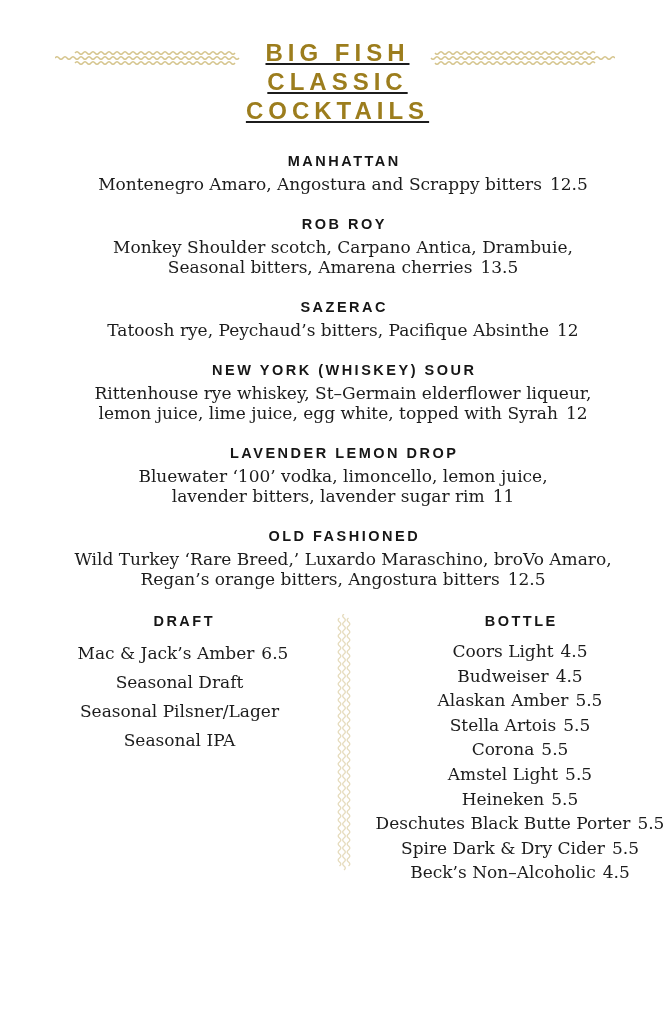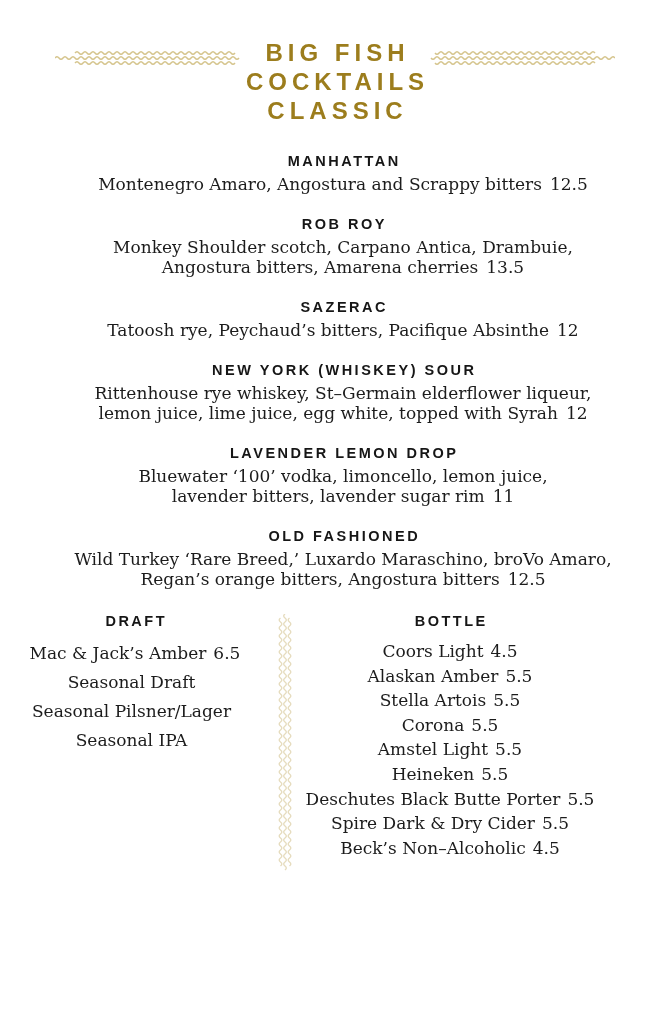--- a/index.html
+++ b/index.html
@@ -20,21 +20,21 @@
     color: var(--ink);
     font-family: "DejaVu Serif", serif;
     overflow: hidden;
   }
 
   
   .gold-header { display: flex; justify-content: center; }
   .wave-svg { color: var(--wave-gold); flex: 0 0 auto; }
   .flip { transform: scaleX(-1); }
 
-  .big { padding-top: 38px; align-items: flex-start; }
+  .big { padding-top: 38px; align-items: flex-start; text-decoration: underline; }
   .big .wave-svg { margin-top: 12px; }
   .title-stack {
     display: flex; flex-direction: column; margin: 0;
     font-family: "Liberation Sans", sans-serif;
     font-weight: 700; font-size: 24px; line-height: 29px;
     letter-spacing: 5px; text-indent: 5px;
     color: var(--accent-gold); text-align: center;
   }
 
   .small { margin-top: 72px; gap: 12px; align-items: center; }
@@ -52,21 +52,21 @@
     font-size: 14.5px; font-weight: 700; letter-spacing: 2.5px;
     text-indent: 2.5px; line-height: 18px; color: #161616;
   }
   .cocktail p { margin: 0; font-size: 17px; line-height: 20px; }
   .dline { display: block; }
   .lastline { display: block; }
   .lastline .txt { display: inline; margin-top: 18px; }
   .price { margin-left: 8px; white-space: nowrap; }
 
   
-  .beer-columns { display: flex; justify-content: flex-start; margin-top: 24px; }
+  .beer-columns { display: flex; justify-content: space-between; margin-top: 24px; padding-left: 48px; }
   .col { text-align: center; }
   .col h3 {
     margin: 0 0 10px; font-family: "Liberation Sans", sans-serif;
     font-size: 14.5px; font-weight: 700; letter-spacing: 2.5px;
     text-indent: 2.5px; line-height: 16px; color: #161616;
   }
   .col ul { list-style: none; margin: 0; padding: 0; font-size: 17px; }
   .draft { width: 270px; }
   .draft li { line-height: 29px; }
   .bottle { width: 300px; }
@@ -80,22 +80,22 @@
 <div class="menu">
 
   <header class="gold-header big">
     <svg class="wave-svg" width="186" height="16" aria-hidden="true">
       <path fill="none" stroke="currentColor" stroke-width="1.4" d="M20 3 q2 -2.6 4 0 q2 2.6 4 0 q2 -2.6 4 0 q2 2.6 4 0 q2 -2.6 4 0 q2 2.6 4 0 q2 -2.6 4 0 q2 2.6 4 0 q2 -2.6 4 0 q2 2.6 4 0 q2 -2.6 4 0 q2 2.6 4 0 q2 -2.6 4 0 q2 2.6 4 0 q2 -2.6 4 0 q2 2.6 4 0 q2 -2.6 4 0 q2 2.6 4 0 q2 -2.6 4 0 q2 2.6 4 0 q2 -2.6 4 0 q2 2.6 4 0 q2 -2.6 4 0 q2 2.6 4 0 q2 -2.6 4 0 q2 2.6 4 0 q2 -2.6 4 0 q2 2.6 4 0 q2 -2.6 4 0 q2 2.6 4 0 q2 -2.6 4 0 q2 2.6 4 0 q2 -2.6 4 0 q2 2.6 4 0 q2 -2.6 4 0 q2 2.6 4 0 q2 -2.6 4 0 q2 2.6 4 0 q2 -2.6 4 0 q2 2.6 4 0"></path>
       <path fill="none" stroke="currentColor" stroke-width="1.4" d="M0 8 q2 -2.6 4 0 q2 2.6 4 0 q2 -2.6 4 0 q2 2.6 4 0 q2 -2.6 4 0 q2 2.6 4 0 q2 -2.6 4 0 q2 2.6 4 0 q2 -2.6 4 0 q2 2.6 4 0 q2 -2.6 4 0 q2 2.6 4 0 q2 -2.6 4 0 q2 2.6 4 0 q2 -2.6 4 0 q2 2.6 4 0 q2 -2.6 4 0 q2 2.6 4 0 q2 -2.6 4 0 q2 2.6 4 0 q2 -2.6 4 0 q2 2.6 4 0 q2 -2.6 4 0 q2 2.6 4 0 q2 -2.6 4 0 q2 2.6 4 0 q2 -2.6 4 0 q2 2.6 4 0 q2 -2.6 4 0 q2 2.6 4 0 q2 -2.6 4 0 q2 2.6 4 0 q2 -2.6 4 0 q2 2.6 4 0 q2 -2.6 4 0 q2 2.6 4 0 q2 -2.6 4 0 q2 2.6 4 0 q2 -2.6 4 0 q2 2.6 4 0 q2 -2.6 4 0 q2 2.6 4 0 q2 -2.6 4 0 q2 2.6 4 0 q2 -2.6 4 0 q2 2.6 4 0"></path>
       <path fill="none" stroke="currentColor" stroke-width="1.4" d="M20 13 q2 -2.6 4 0 q2 2.6 4 0 q2 -2.6 4 0 q2 2.6 4 0 q2 -2.6 4 0 q2 2.6 4 0 q2 -2.6 4 0 q2 2.6 4 0 q2 -2.6 4 0 q2 2.6 4 0 q2 -2.6 4 0 q2 2.6 4 0 q2 -2.6 4 0 q2 2.6 4 0 q2 -2.6 4 0 q2 2.6 4 0 q2 -2.6 4 0 q2 2.6 4 0 q2 -2.6 4 0 q2 2.6 4 0 q2 -2.6 4 0 q2 2.6 4 0 q2 -2.6 4 0 q2 2.6 4 0 q2 -2.6 4 0 q2 2.6 4 0 q2 -2.6 4 0 q2 2.6 4 0 q2 -2.6 4 0 q2 2.6 4 0 q2 -2.6 4 0 q2 2.6 4 0 q2 -2.6 4 0 q2 2.6 4 0 q2 -2.6 4 0 q2 2.6 4 0 q2 -2.6 4 0 q2 2.6 4 0 q2 -2.6 4 0 q2 2.6 4 0"></path>
     </svg>
     <h1 class="title-stack">
       <span>BIG FISH</span>
+      <span>CLASSIC</span>
       <span>COCKTAILS</span>
-      <span>CLASSIC</span>
     </h1>
     <svg class="wave-svg flip" width="186" height="16" aria-hidden="true">
       <path fill="none" stroke="currentColor" stroke-width="1.4" d="M20 3 q2 -2.6 4 0 q2 2.6 4 0 q2 -2.6 4 0 q2 2.6 4 0 q2 -2.6 4 0 q2 2.6 4 0 q2 -2.6 4 0 q2 2.6 4 0 q2 -2.6 4 0 q2 2.6 4 0 q2 -2.6 4 0 q2 2.6 4 0 q2 -2.6 4 0 q2 2.6 4 0 q2 -2.6 4 0 q2 2.6 4 0 q2 -2.6 4 0 q2 2.6 4 0 q2 -2.6 4 0 q2 2.6 4 0 q2 -2.6 4 0 q2 2.6 4 0 q2 -2.6 4 0 q2 2.6 4 0 q2 -2.6 4 0 q2 2.6 4 0 q2 -2.6 4 0 q2 2.6 4 0 q2 -2.6 4 0 q2 2.6 4 0 q2 -2.6 4 0 q2 2.6 4 0 q2 -2.6 4 0 q2 2.6 4 0 q2 -2.6 4 0 q2 2.6 4 0 q2 -2.6 4 0 q2 2.6 4 0 q2 -2.6 4 0 q2 2.6 4 0"></path>
       <path fill="none" stroke="currentColor" stroke-width="1.4" d="M0 8 q2 -2.6 4 0 q2 2.6 4 0 q2 -2.6 4 0 q2 2.6 4 0 q2 -2.6 4 0 q2 2.6 4 0 q2 -2.6 4 0 q2 2.6 4 0 q2 -2.6 4 0 q2 2.6 4 0 q2 -2.6 4 0 q2 2.6 4 0 q2 -2.6 4 0 q2 2.6 4 0 q2 -2.6 4 0 q2 2.6 4 0 q2 -2.6 4 0 q2 2.6 4 0 q2 -2.6 4 0 q2 2.6 4 0 q2 -2.6 4 0 q2 2.6 4 0 q2 -2.6 4 0 q2 2.6 4 0 q2 -2.6 4 0 q2 2.6 4 0 q2 -2.6 4 0 q2 2.6 4 0 q2 -2.6 4 0 q2 2.6 4 0 q2 -2.6 4 0 q2 2.6 4 0 q2 -2.6 4 0 q2 2.6 4 0 q2 -2.6 4 0 q2 2.6 4 0 q2 -2.6 4 0 q2 2.6 4 0 q2 -2.6 4 0 q2 2.6 4 0 q2 -2.6 4 0 q2 2.6 4 0 q2 -2.6 4 0 q2 2.6 4 0 q2 -2.6 4 0 q2 2.6 4 0"></path>
       <path fill="none" stroke="currentColor" stroke-width="1.4" d="M20 13 q2 -2.6 4 0 q2 2.6 4 0 q2 -2.6 4 0 q2 2.6 4 0 q2 -2.6 4 0 q2 2.6 4 0 q2 -2.6 4 0 q2 2.6 4 0 q2 -2.6 4 0 q2 2.6 4 0 q2 -2.6 4 0 q2 2.6 4 0 q2 -2.6 4 0 q2 2.6 4 0 q2 -2.6 4 0 q2 2.6 4 0 q2 -2.6 4 0 q2 2.6 4 0 q2 -2.6 4 0 q2 2.6 4 0 q2 -2.6 4 0 q2 2.6 4 0 q2 -2.6 4 0 q2 2.6 4 0 q2 -2.6 4 0 q2 2.6 4 0 q2 -2.6 4 0 q2 2.6 4 0 q2 -2.6 4 0 q2 2.6 4 0 q2 -2.6 4 0 q2 2.6 4 0 q2 -2.6 4 0 q2 2.6 4 0 q2 -2.6 4 0 q2 2.6 4 0 q2 -2.6 4 0 q2 2.6 4 0 q2 -2.6 4 0 q2 2.6 4 0"></path>
     </svg>
   </header>
 
   <section class="cocktail-list">
 
@@ -103,21 +103,21 @@
       <h3>MANHATTAN</h3>
       <p>
         <span class="lastline"><span class="txt">Montenegro Amaro, Angostura and Scrappy bitters</span><span class="price">12.5</span></span>
       </p>
     </article>
 
     <article class="cocktail">
       <h3>ROB ROY</h3>
       <p>
         <span class="dline">Monkey Shoulder scotch, Carpano Antica, Drambuie,</span>
-        <span class="lastline"><span class="txt">Angostura bitters, Amarena cherries</span><span class="price">13.5</span></span>
+        <span class="lastline"><span class="txt">Seasonal bitters, Amarena cherries</span><span class="price">13.5</span></span>
       </p>
     </article>
 
     <article class="cocktail">
       <h3>SAZERAC</h3>
       <p>
         <span class="lastline"><span class="txt">Tatoosh rye, Peychaud’s bitters, Pacifique Absinthe</span><span class="price">12</span></span>
       </p>
     </article>
 
@@ -163,20 +163,21 @@
     <svg class="divider-svg" width="14" height="258" aria-hidden="true">
       <path fill="none" stroke="currentColor" stroke-width="1.4" d="M2.5 4 q-2.6 2 0 4 q2.6 2 0 4 q-2.6 2 0 4 q2.6 2 0 4 q-2.6 2 0 4 q2.6 2 0 4 q-2.6 2 0 4 q2.6 2 0 4 q-2.6 2 0 4 q2.6 2 0 4 q-2.6 2 0 4 q2.6 2 0 4 q-2.6 2 0 4 q2.6 2 0 4 q-2.6 2 0 4 q2.6 2 0 4 q-2.6 2 0 4 q2.6 2 0 4 q-2.6 2 0 4 q2.6 2 0 4 q-2.6 2 0 4 q2.6 2 0 4 q-2.6 2 0 4 q2.6 2 0 4 q-2.6 2 0 4 q2.6 2 0 4 q-2.6 2 0 4 q2.6 2 0 4 q-2.6 2 0 4 q2.6 2 0 4 q-2.6 2 0 4 q2.6 2 0 4 q-2.6 2 0 4 q2.6 2 0 4 q-2.6 2 0 4 q2.6 2 0 4 q-2.6 2 0 4 q2.6 2 0 4 q-2.6 2 0 4 q2.6 2 0 4 q-2.6 2 0 4 q2.6 2 0 4 q-2.6 2 0 4 q2.6 2 0 4 q-2.6 2 0 4 q2.6 2 0 4 q-2.6 2 0 4 q2.6 2 0 4 q-2.6 2 0 4 q2.6 2 0 4 q-2.6 2 0 4 q2.6 2 0 4 q-2.6 2 0 4 q2.6 2 0 4 q-2.6 2 0 4 q2.6 2 0 4 q-2.6 2 0 4 q2.6 2 0 4 q-2.6 2 0 4 q2.6 2 0 4 q-2.6 2 0 4 q2.6 2 0 4"></path>
       <path fill="none" stroke="currentColor" stroke-width="1.4" d="M7 0 q-2.6 2 0 4 q2.6 2 0 4 q-2.6 2 0 4 q2.6 2 0 4 q-2.6 2 0 4 q2.6 2 0 4 q-2.6 2 0 4 q2.6 2 0 4 q-2.6 2 0 4 q2.6 2 0 4 q-2.6 2 0 4 q2.6 2 0 4 q-2.6 2 0 4 q2.6 2 0 4 q-2.6 2 0 4 q2.6 2 0 4 q-2.6 2 0 4 q2.6 2 0 4 q-2.6 2 0 4 q2.6 2 0 4 q-2.6 2 0 4 q2.6 2 0 4 q-2.6 2 0 4 q2.6 2 0 4 q-2.6 2 0 4 q2.6 2 0 4 q-2.6 2 0 4 q2.6 2 0 4 q-2.6 2 0 4 q2.6 2 0 4 q-2.6 2 0 4 q2.6 2 0 4 q-2.6 2 0 4 q2.6 2 0 4 q-2.6 2 0 4 q2.6 2 0 4 q-2.6 2 0 4 q2.6 2 0 4 q-2.6 2 0 4 q2.6 2 0 4 q-2.6 2 0 4 q2.6 2 0 4 q-2.6 2 0 4 q2.6 2 0 4 q-2.6 2 0 4 q2.6 2 0 4 q-2.6 2 0 4 q2.6 2 0 4 q-2.6 2 0 4 q2.6 2 0 4 q-2.6 2 0 4 q2.6 2 0 4 q-2.6 2 0 4 q2.6 2 0 4 q-2.6 2 0 4 q2.6 2 0 4 q-2.6 2 0 4 q2.6 2 0 4 q-2.6 2 0 4 q2.6 2 0 4 q-2.6 2 0 4 q2.6 2 0 4 q-2.6 2 0 4 q2.6 2 0 4"></path>
       <path fill="none" stroke="currentColor" stroke-width="1.4" d="M11.5 4 q-2.6 2 0 4 q2.6 2 0 4 q-2.6 2 0 4 q2.6 2 0 4 q-2.6 2 0 4 q2.6 2 0 4 q-2.6 2 0 4 q2.6 2 0 4 q-2.6 2 0 4 q2.6 2 0 4 q-2.6 2 0 4 q2.6 2 0 4 q-2.6 2 0 4 q2.6 2 0 4 q-2.6 2 0 4 q2.6 2 0 4 q-2.6 2 0 4 q2.6 2 0 4 q-2.6 2 0 4 q2.6 2 0 4 q-2.6 2 0 4 q2.6 2 0 4 q-2.6 2 0 4 q2.6 2 0 4 q-2.6 2 0 4 q2.6 2 0 4 q-2.6 2 0 4 q2.6 2 0 4 q-2.6 2 0 4 q2.6 2 0 4 q-2.6 2 0 4 q2.6 2 0 4 q-2.6 2 0 4 q2.6 2 0 4 q-2.6 2 0 4 q2.6 2 0 4 q-2.6 2 0 4 q2.6 2 0 4 q-2.6 2 0 4 q2.6 2 0 4 q-2.6 2 0 4 q2.6 2 0 4 q-2.6 2 0 4 q2.6 2 0 4 q-2.6 2 0 4 q2.6 2 0 4 q-2.6 2 0 4 q2.6 2 0 4 q-2.6 2 0 4 q2.6 2 0 4 q-2.6 2 0 4 q2.6 2 0 4 q-2.6 2 0 4 q2.6 2 0 4 q-2.6 2 0 4 q2.6 2 0 4 q-2.6 2 0 4 q2.6 2 0 4 q-2.6 2 0 4 q2.6 2 0 4 q-2.6 2 0 4 q2.6 2 0 4"></path>
     </svg>
 
     <div class="col bottle">
       <h3>BOTTLE</h3>
       <ul>
         <li><span>Coors Light</span><span class="beer-price">4.5</span></li>
+        <li><span>Budweiser</span><span class="beer-price">4.5</span></li>
         <li><span>Alaskan Amber</span><span class="beer-price">5.5</span></li>
         <li><span>Stella Artois</span><span class="beer-price">5.5</span></li>
         <li><span>Corona</span><span class="beer-price">5.5</span></li>
         <li><span>Amstel Light</span><span class="beer-price">5.5</span></li>
         <li><span>Heineken</span><span class="beer-price">5.5</span></li>
         <li><span>Deschutes Black Butte Porter</span><span class="beer-price">5.5</span></li>
         <li><span>Spire Dark &amp; Dry Cider</span><span class="beer-price">5.5</span></li>
         <li><span>Beck’s Non–Alcoholic</span><span class="beer-price">4.5</span></li>
       </ul>
     </div>

